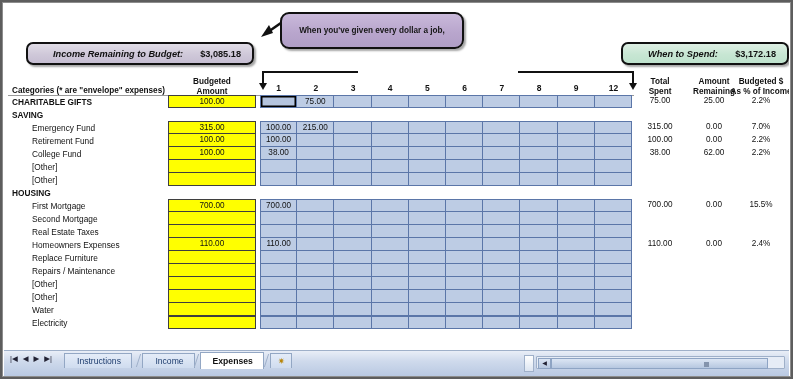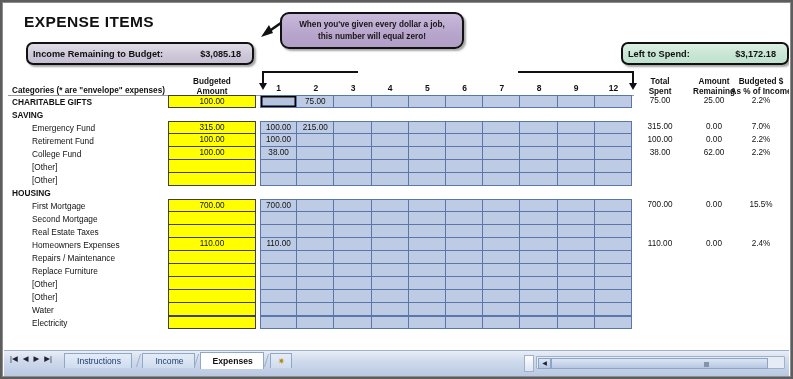--- a/index.html
+++ b/index.html
@@ -15,21 +15,21 @@
 
   .sheet{position:absolute;left:4px;top:4px;width:785px;height:346px;background:#fff;overflow:hidden;}
 
   
   .title{position:absolute;left:20px;top:9px;font-size:15.5px;font-weight:bold;letter-spacing:.4px;color:#111;}
 
   
   .infobox{position:absolute;box-sizing:border-box;border:2px solid #111;border-radius:7px;
            display:flex;align-items:center;font-size:9.2px;font-weight:bold;color:#111;
            box-shadow:2px 2px 2px rgba(0,0,0,.35);}
-  .infobox .lbl{padding-left:5px;}
+  .infobox .lbl{padding-left:25px;font-style:italic;}
   .infobox .val{margin-left:auto;padding-right:11px;}
 
   #income-remaining-box{left:22px;top:38px;width:228px;height:23px;
         background:linear-gradient(180deg,#e0dce6 0%,#cfc8d9 55%,#c6bed2 100%);}
   #left-to-spend-box{left:617px;top:38px;width:168px;height:23px;
         background:linear-gradient(180deg,#ddefe3 0%,#c7e6d3 55%,#bfe2cd 100%);}
 
   
   #callout{position:absolute;left:276px;top:8px;width:184px;height:37px;box-sizing:border-box;
         border:2px solid #111;border-radius:9px;
@@ -113,39 +113,37 @@
         background:linear-gradient(180deg,#ffffff 0%,#dbe4f1 100%);border:1px solid #9fb0c9;}
 </style>
 </head>
 <body>
 
 <div class="shot">
   <div class="frame"></div>
 
   <div class="sheet">
 
-    <div class="title">EXPENSE ITEMS</div>
 
     <div class="infobox" id="income-remaining-box">
       <span class="lbl">Income Remaining to Budget:</span>
       <span class="val">$3,085.18</span>
     </div>
 
     <div class="infobox" id="left-to-spend-box">
-      <span class="lbl">Left to Spend:</span>
+      <span class="lbl">When to Spend:</span>
       <span class="val">$3,172.18</span>
     </div>
 
     <svg id="callout-arrow" viewBox="0 0 30 24">
       <path d="M29 3 L9 17" stroke="#111" stroke-width="2.6" fill="none"></path>
       <path d="M2 22 L14 18 L10 10 Z" fill="#111"></path>
     </svg>
     <div id="callout">
       <span>When you've given every dollar a job,</span>
-      <span>this number will equal zero!</span>
     </div>
 
     <div id="bracket-left"></div>
     <div id="bracket-right"></div>
     <div class="bracket-stem" id="stem-left"></div>
     <div class="bracket-stem" id="stem-right"></div>
     <div class="down-arrow-head" id="head-left"></div>
     <div class="down-arrow-head" id="head-right"></div>
 
     <div id="cat-header">Categories (* are "envelope" expenses)</div>
@@ -352,38 +350,38 @@
           <div class="excell" style="left: 442px; width: 37.2px;"></div>
           <div class="excell" style="left: 479.2px; width: 37.2px;"></div>
           <div class="excell" style="left: 516.4px; width: 37.2px;"></div>
           <div class="excell" style="left: 553.6px; width: 37.2px;"></div>
           <div class="excell" style="left: 590.8px; width: 37.2px;"></div>
           <div class="tot" style="left: 630px;">110.00</div>
           <div class="tot" style="left: 684px;">0.00</div>
           <div class="tot" style="left: 726px; width: 62px;">2.4%</div>
         </div>
         <div class="row">
+          <div class="rowlabel item">Replace Furniture</div>
+          <div class="budcell"></div>
+          <div class="excell firstcol" style="left: 256px; width: 37.2px;"></div>
+          <div class="excell" style="left: 293.2px; width: 37.2px;"></div>
+          <div class="excell" style="left: 330.4px; width: 37.2px;"></div>
+          <div class="excell" style="left: 367.6px; width: 37.2px;"></div>
+          <div class="excell" style="left: 404.8px; width: 37.2px;"></div>
+          <div class="excell" style="left: 442px; width: 37.2px;"></div>
+          <div class="excell" style="left: 479.2px; width: 37.2px;"></div>
+          <div class="excell" style="left: 516.4px; width: 37.2px;"></div>
+          <div class="excell" style="left: 553.6px; width: 37.2px;"></div>
+          <div class="excell" style="left: 590.8px; width: 37.2px;"></div>
+          <div class="tot" style="left: 630px;"></div>
+          <div class="tot" style="left: 684px;"></div>
+          <div class="tot" style="left: 726px; width: 62px;"></div>
+        </div>
+        <div class="row">
           <div class="rowlabel item">Repairs / Maintenance</div>
-          <div class="budcell"></div>
-          <div class="excell firstcol" style="left: 256px; width: 37.2px;"></div>
-          <div class="excell" style="left: 293.2px; width: 37.2px;"></div>
-          <div class="excell" style="left: 330.4px; width: 37.2px;"></div>
-          <div class="excell" style="left: 367.6px; width: 37.2px;"></div>
-          <div class="excell" style="left: 404.8px; width: 37.2px;"></div>
-          <div class="excell" style="left: 442px; width: 37.2px;"></div>
-          <div class="excell" style="left: 479.2px; width: 37.2px;"></div>
-          <div class="excell" style="left: 516.4px; width: 37.2px;"></div>
-          <div class="excell" style="left: 553.6px; width: 37.2px;"></div>
-          <div class="excell" style="left: 590.8px; width: 37.2px;"></div>
-          <div class="tot" style="left: 630px;"></div>
-          <div class="tot" style="left: 684px;"></div>
-          <div class="tot" style="left: 726px; width: 62px;"></div>
-        </div>
-        <div class="row">
-          <div class="rowlabel item">Replace Furniture</div>
           <div class="budcell"></div>
           <div class="excell firstcol" style="left: 256px; width: 37.2px;"></div>
           <div class="excell" style="left: 293.2px; width: 37.2px;"></div>
           <div class="excell" style="left: 330.4px; width: 37.2px;"></div>
           <div class="excell" style="left: 367.6px; width: 37.2px;"></div>
           <div class="excell" style="left: 404.8px; width: 37.2px;"></div>
           <div class="excell" style="left: 442px; width: 37.2px;"></div>
           <div class="excell" style="left: 479.2px; width: 37.2px;"></div>
           <div class="excell" style="left: 516.4px; width: 37.2px;"></div>
           <div class="excell" style="left: 553.6px; width: 37.2px;"></div>

